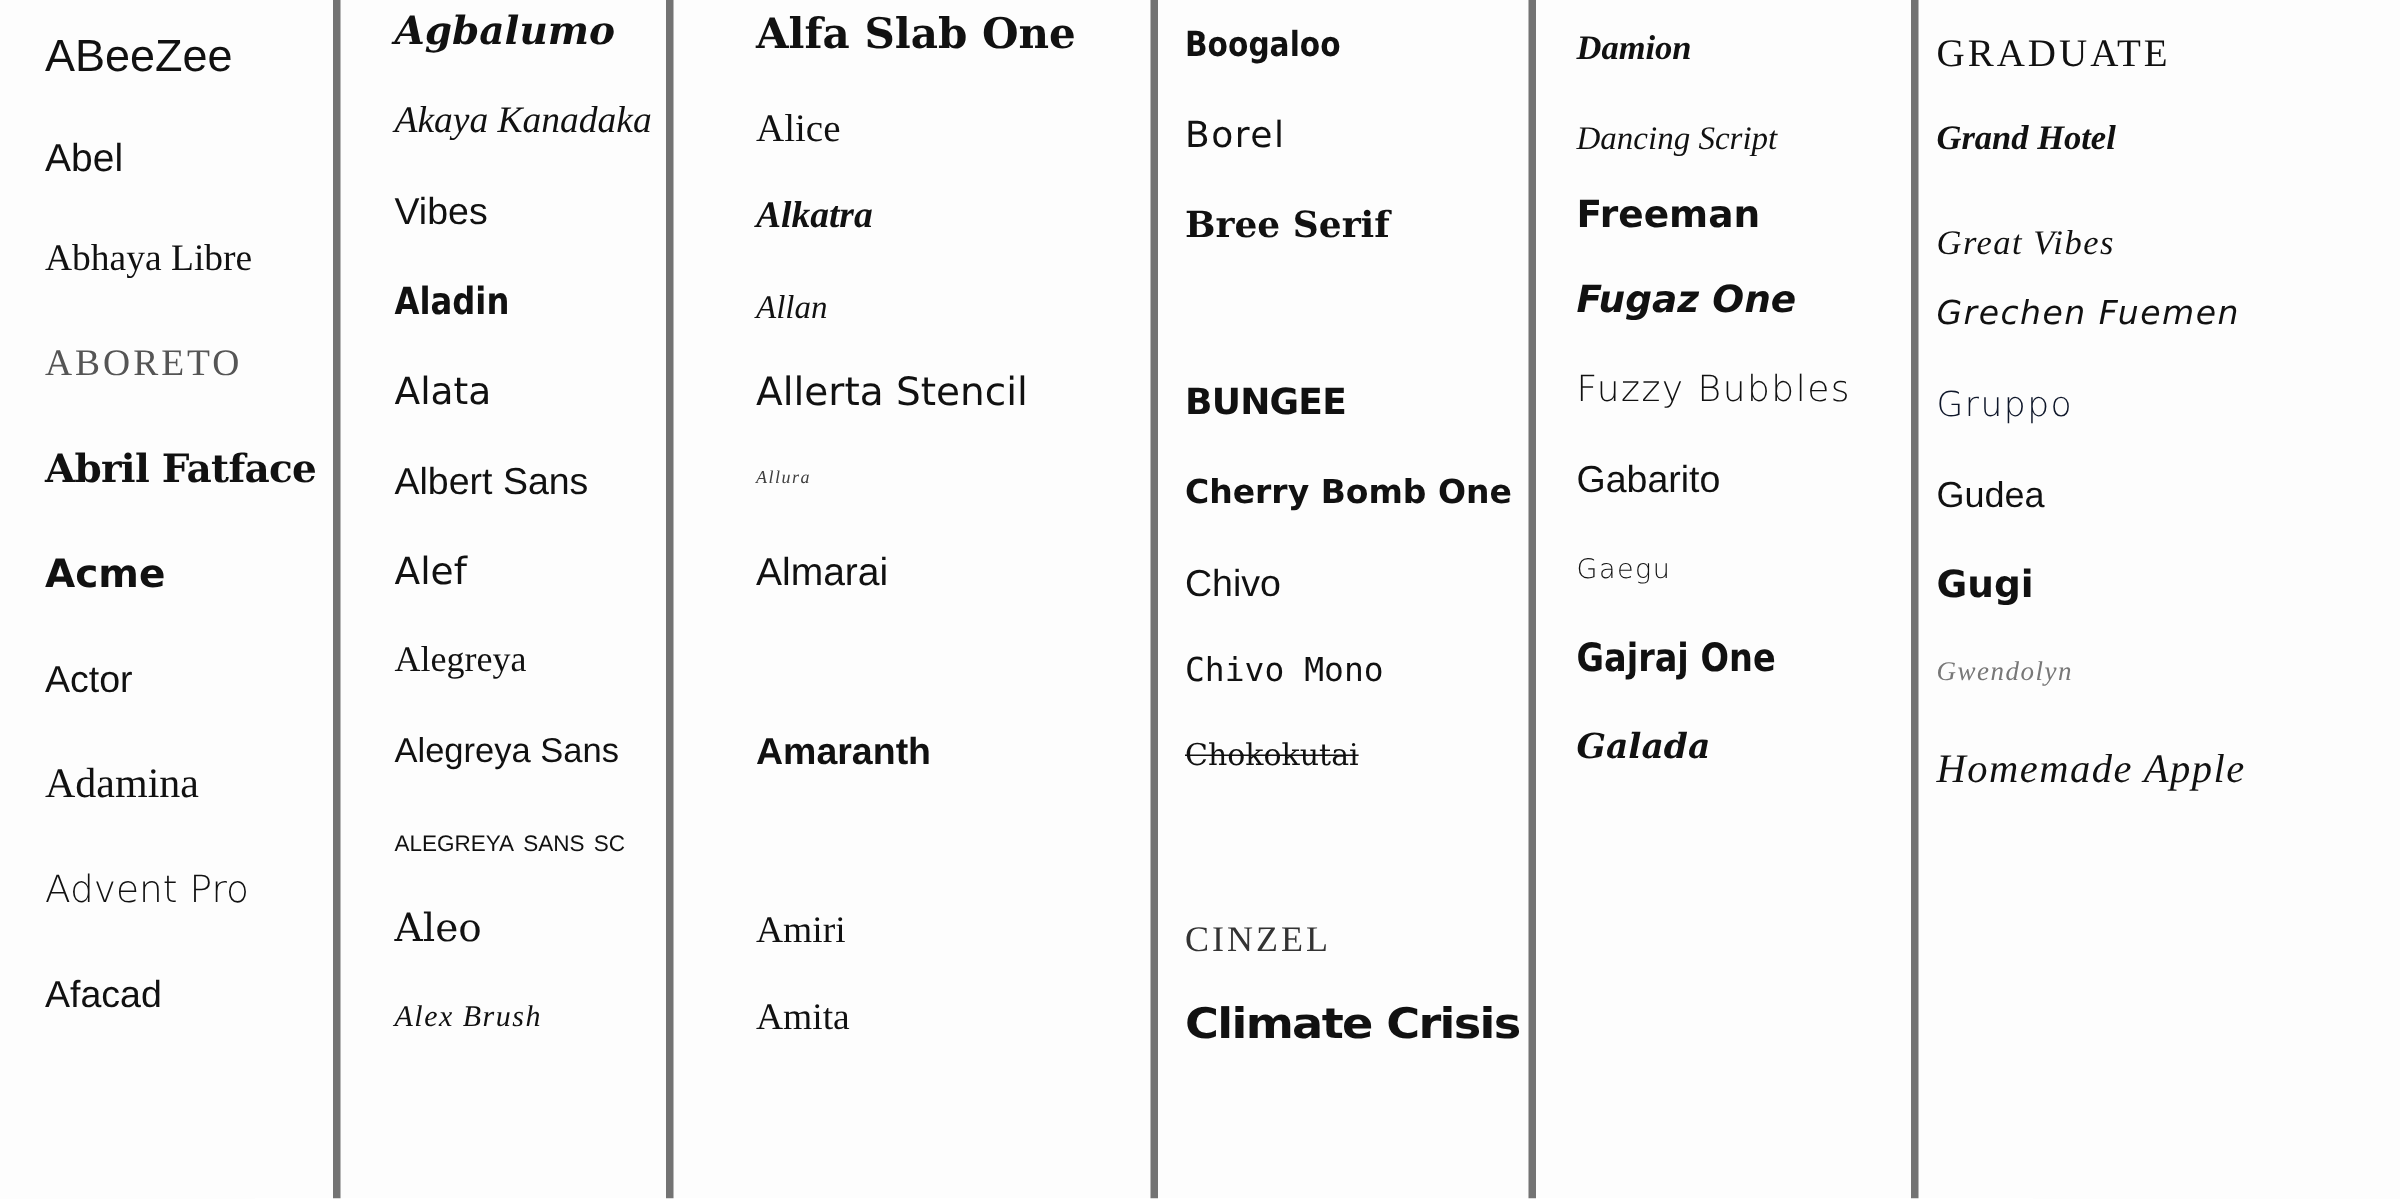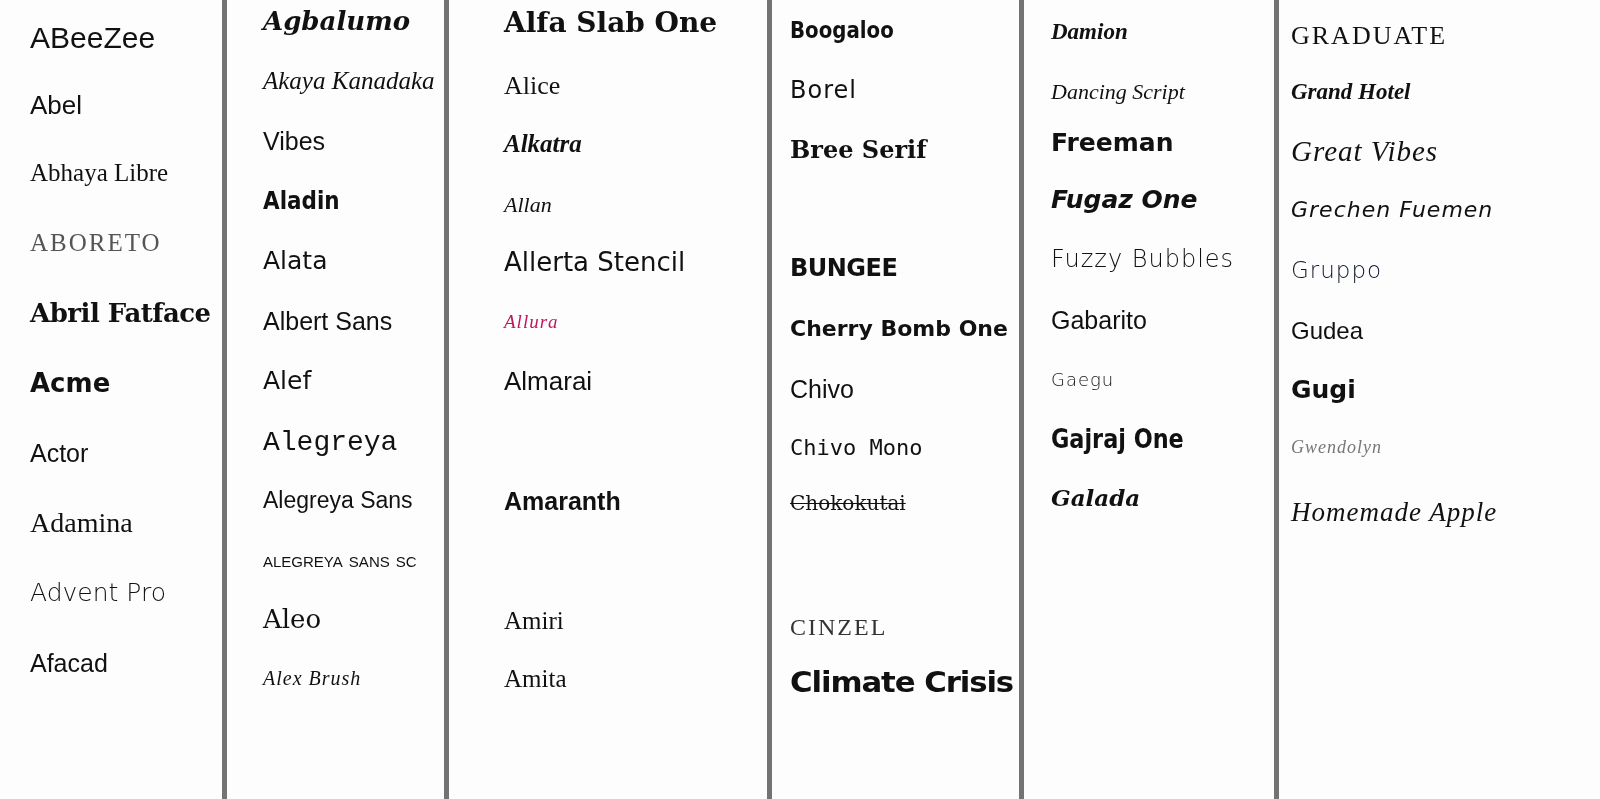--- a/index.html
+++ b/index.html
@@ -81,34 +81,34 @@
   </div>
 
   <div class="column col-1">
     <div class="font-item dserif w-bold it" style="position:absolute;left:36px;top:8px;font-size:26px;">Agbalumo</div>
     <div class="font-item serif it" style="position:absolute;left:36px;top:68px;font-size:25px;">Akaya Kanadaka</div>
     <div class="font-item lsans" style="position:absolute;left:36px;top:128px;font-size:25px;">Vibes</div>
     <div class="font-item dsans cond w-bold" style="position:absolute;left:36px;top:188px;font-size:25px;">Aladin</div>
     <div class="font-item dsans" style="position:absolute;left:36px;top:248px;font-size:25px;">Alata</div>
     <div class="font-item lsans" style="position:absolute;left:36px;top:308px;font-size:25px;">Albert Sans</div>
     <div class="font-item dsans" style="position:absolute;left:36px;top:368px;font-size:25px;">Alef</div>
-    <div class="font-item serif" style="position:absolute;left:36px;top:428px;font-size:28px;font-family:Liberation Mono, monospace;">Alegreya</div>
+    <div class="font-item serif" style="position:absolute;left:36px;top:428px;font-size:24px;">Alegreya</div>
     <div class="font-item lsans w-light" style="position:absolute;left:36px;top:488px;font-size:23px;">Alegreya Sans</div>
     <div class="font-item lsans sc upper" style="position:absolute;left:36px;top:548px;font-size:22px;font-variant:small-caps;text-transform:lowercase;">Alegreya Sans SC</div>
     <div class="font-item dserif" style="position:absolute;left:36px;top:606px;font-size:26px;">Aleo</div>
     <div class="font-item serif it" style="position:absolute;left:36px;top:668px;font-size:20px;letter-spacing:1px;">Alex Brush</div>
   </div>
 
   <div class="column col-2">
     <div class="font-item dserif w-black" style="position:absolute;left:55px;top:8px;font-size:28px;">Alfa Slab One</div>
     <div class="font-item serif" style="position:absolute;left:55px;top:72px;font-size:26px;">Alice</div>
     <div class="font-item serif w-bold it" style="position:absolute;left:55px;top:131px;font-size:25px;">Alkatra</div>
     <div class="font-item serif it" style="position:absolute;left:55px;top:193px;font-size:22px;">Allan</div>
     <div class="font-item dsans" style="position:absolute;left:55px;top:249px;font-size:26px;">Allerta Stencil</div>
-    <div class="font-item serif it gray" style="position:absolute;left:55px;top:312px;font-size:19px;letter-spacing:1px;color:#be185d;">Allura</div>
+    <div class="font-item serif it gray" style="position:absolute;left:55px;top:312px;font-size:12px;letter-spacing:1px;color:#404040;">Allura</div>
     <div class="font-item lsans" style="position:absolute;left:55px;top:368px;font-size:26px;">Almarai</div>
     <div class="font-item lsans w-bold" style="position:absolute;left:55px;top:488px;font-size:25px;">Amaranth</div>
     <div class="font-item serif" style="position:absolute;left:55px;top:608px;font-size:25px;">Amiri</div>
     <div class="font-item serif" style="position:absolute;left:55px;top:666px;font-size:25px;">Amita</div>
   </div>
 
   <div class="column col-3">
     <div class="font-item dsans w-bold cond" style="position:absolute;left:18px;top:18px;font-size:23px;">Boogaloo</div>
     <div class="font-item dsans" style="position:absolute;left:18px;top:78px;font-size:24px;letter-spacing:1px;">Borel</div>
     <div class="font-item dserif w-bold" style="position:absolute;left:18px;top:137px;font-size:24px;">Bree Serif</div>
@@ -129,21 +129,21 @@
     <div class="font-item dsans w-light" style="position:absolute;left:27px;top:247px;font-size:24px;letter-spacing:1px;">Fuzzy Bubbles</div>
     <div class="font-item lsans" style="position:absolute;left:27px;top:307px;font-size:25px;">Gabarito</div>
     <div class="font-item dsans w-light" style="position:absolute;left:27px;top:371px;font-size:18px;letter-spacing:1px;">Gaegu</div>
     <div class="font-item dsans w-black cond" style="position:absolute;left:27px;top:426px;font-size:26px;">Gajraj One</div>
     <div class="font-item dserif w-bold it" style="position:absolute;left:27px;top:486px;font-size:23px;">Galada</div>
   </div>
 
   <div class="column col-5">
     <div class="font-item serif upper wide" style="position:absolute;left:12px;top:22px;font-size:26px;">GRADUATE</div>
     <div class="font-item serif it w-bold" style="position:absolute;left:12px;top:80px;font-size:23px;">Grand Hotel</div>
-    <div class="font-item serif it" style="position:absolute;left:12px;top:136px;font-size:29px;letter-spacing:1px;">Great Vibes</div>
+    <div class="font-item serif it" style="position:absolute;left:12px;top:150px;font-size:23px;letter-spacing:1px;">Great Vibes</div>
     <div class="font-item dsans it" style="position:absolute;left:12px;top:198px;font-size:22px;letter-spacing:1px;">Grechen Fuemen</div>
     <div class="font-item dsans w-light gray" style="position:absolute;left:12px;top:258px;font-size:23px;letter-spacing:1px;">Gruppo</div>
     <div class="font-item lsans" style="position:absolute;left:12px;top:318px;font-size:24px;">Gudea</div>
     <div class="font-item dsans w-bold" style="position:absolute;left:12px;top:377px;font-size:25px;">Gugi</div>
     <div class="font-item serif it gray" style="position:absolute;left:12px;top:438px;font-size:18px;letter-spacing:1px;color:#777;">Gwendolyn</div>
     <div class="font-item serif it" style="position:absolute;left:12px;top:498px;font-size:27px;letter-spacing:1px;">Homemade Apple</div>
   </div>
 
 </div>
 

